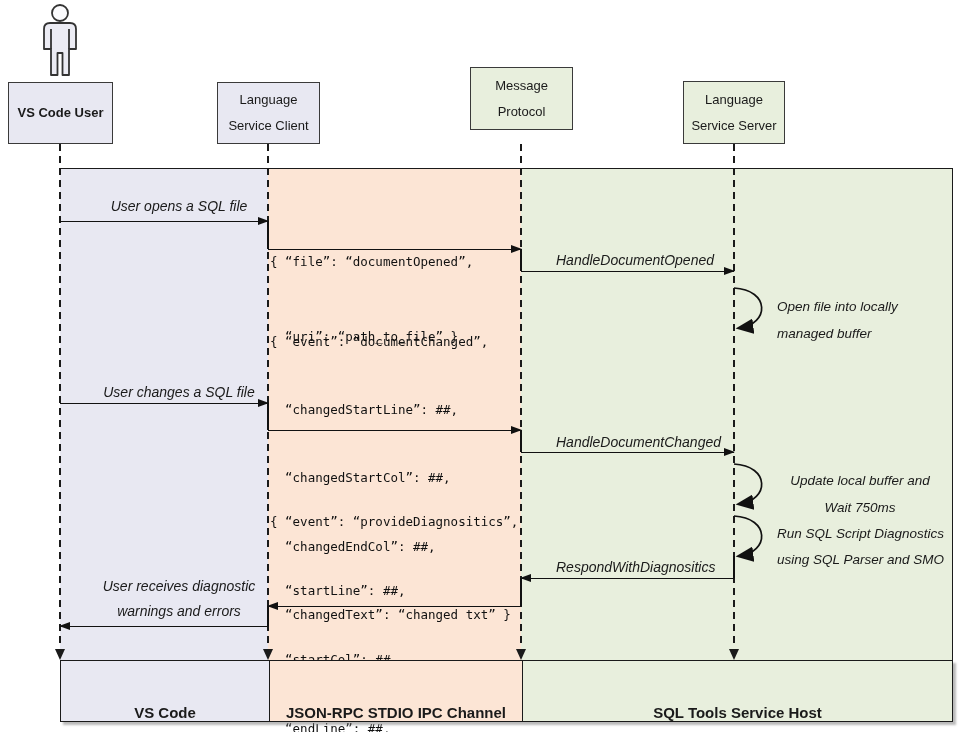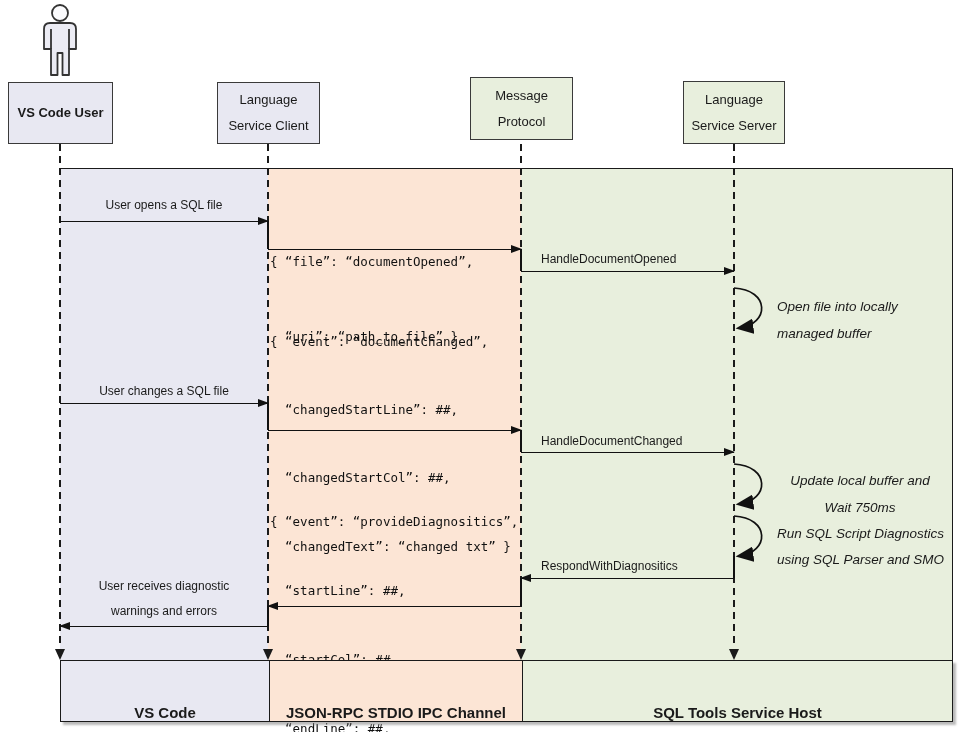--- a/index.html
+++ b/index.html
@@ -28,21 +28,21 @@
   .lifeline-end { position:absolute; width:0; height:0; top:649px;
     border-left:5.5px solid transparent; border-right:5.5px solid transparent; border-top:11px solid #1a1a1a; }
   
   .arr { position:absolute; height:0; border-top:1.7px solid #111; }
   .arr.right::after { content:""; position:absolute; right:-1px; top:-5.4px; width:0; height:0;
     border-top:4.5px solid transparent; border-bottom:4.5px solid transparent; border-left:11px solid #111; }
   .arr.left::before { content:""; position:absolute; left:-1px; top:-5.4px; width:0; height:0;
     border-top:4.5px solid transparent; border-bottom:4.5px solid transparent; border-right:11px solid #111; }
   .conn { position:absolute; width:1.7px; background:#111; }
   
-  .lbl { position:absolute; font-size:12px; white-space:nowrap; }
+  .lbl { position:absolute; font-style:italic; font-size:14px; white-space:nowrap;margin-left:15px; }
   .lbl.center { text-align:center; }
   .note { position:absolute; font-style:italic; font-size:13.5px; white-space:nowrap; }
   .json { position:absolute; font-family:"DejaVu Sans Mono","Liberation Mono",monospace;
     font-size:12.5px; white-space:pre; color:#111; }
   .svg-overlay { position:absolute; left:0; top:0; pointer-events:none; }
 </style>
 </head>
 <body>
 
 <div id="canvas">
@@ -68,21 +68,21 @@
   <div class="lifeline-end" style="left:515.5px;"></div>
   <div class="lifeline-end" style="left:728.5px;"></div>
 
   <div class="hbox" style="left:8px;top:82px;width:105px;height:62px;background:#e8e8f2;font-weight:bold;">
     <div>VS Code User</div>
   </div>
   <div class="hbox" style="left:217px;top:82px;width:103px;height:62px;background:#e8e8f2;">
     <div>Language</div>
     <div>Service Client</div>
   </div>
-  <div class="hbox" style="left:470px;top:77px;width:103px;height:63px;background:#e8efdd;">
+  <div class="hbox" style="left:470px;top:67px;width:103px;height:63px;background:#e8efdd;">
     <div>Message</div>
     <div>Protocol</div>
   </div>
   <div class="hbox" style="left:683px;top:81px;width:102px;height:63px;background:#e8efdd;">
     <div>Language</div>
     <div>Service Server</div>
   </div>
 
   <div class="arr right" style="left:60px;top:221px;width:208px;"></div>
   <div class="arr right" style="left:268px;top:249px;width:253px;"></div>
@@ -137,20 +137,21 @@
   </div>
 
   <div class="json" style="left:270px;top:199px;line-height:25px;">
     <div>{ “file”: “documentOpened”,</div>
     <div>  “uri”: “path_to_file” }</div>
   </div>
   <div class="json" style="left:270px;top:285px;line-height:22.8px;">
     <div>{ “event”: “documentChanged”,</div>
     <div>  “changedStartLine”: ##,</div>
     <div>  “changedStartCol”: ##,</div>
+    <div>  “changedEndCol”: ##,</div>
     <div>  “changedText”: “changed txt” }</div>
   </div>
   <div class="json" style="left:270px;top:464px;line-height:23px;">
     <div>{ “event”: “provideDiagnositics”,</div>
     <div>  “startLine”: ##,</div>
     <div>  “startCol”: ##,</div>
     <div>  “endLine”: ##,</div>
     
     
   </div>

